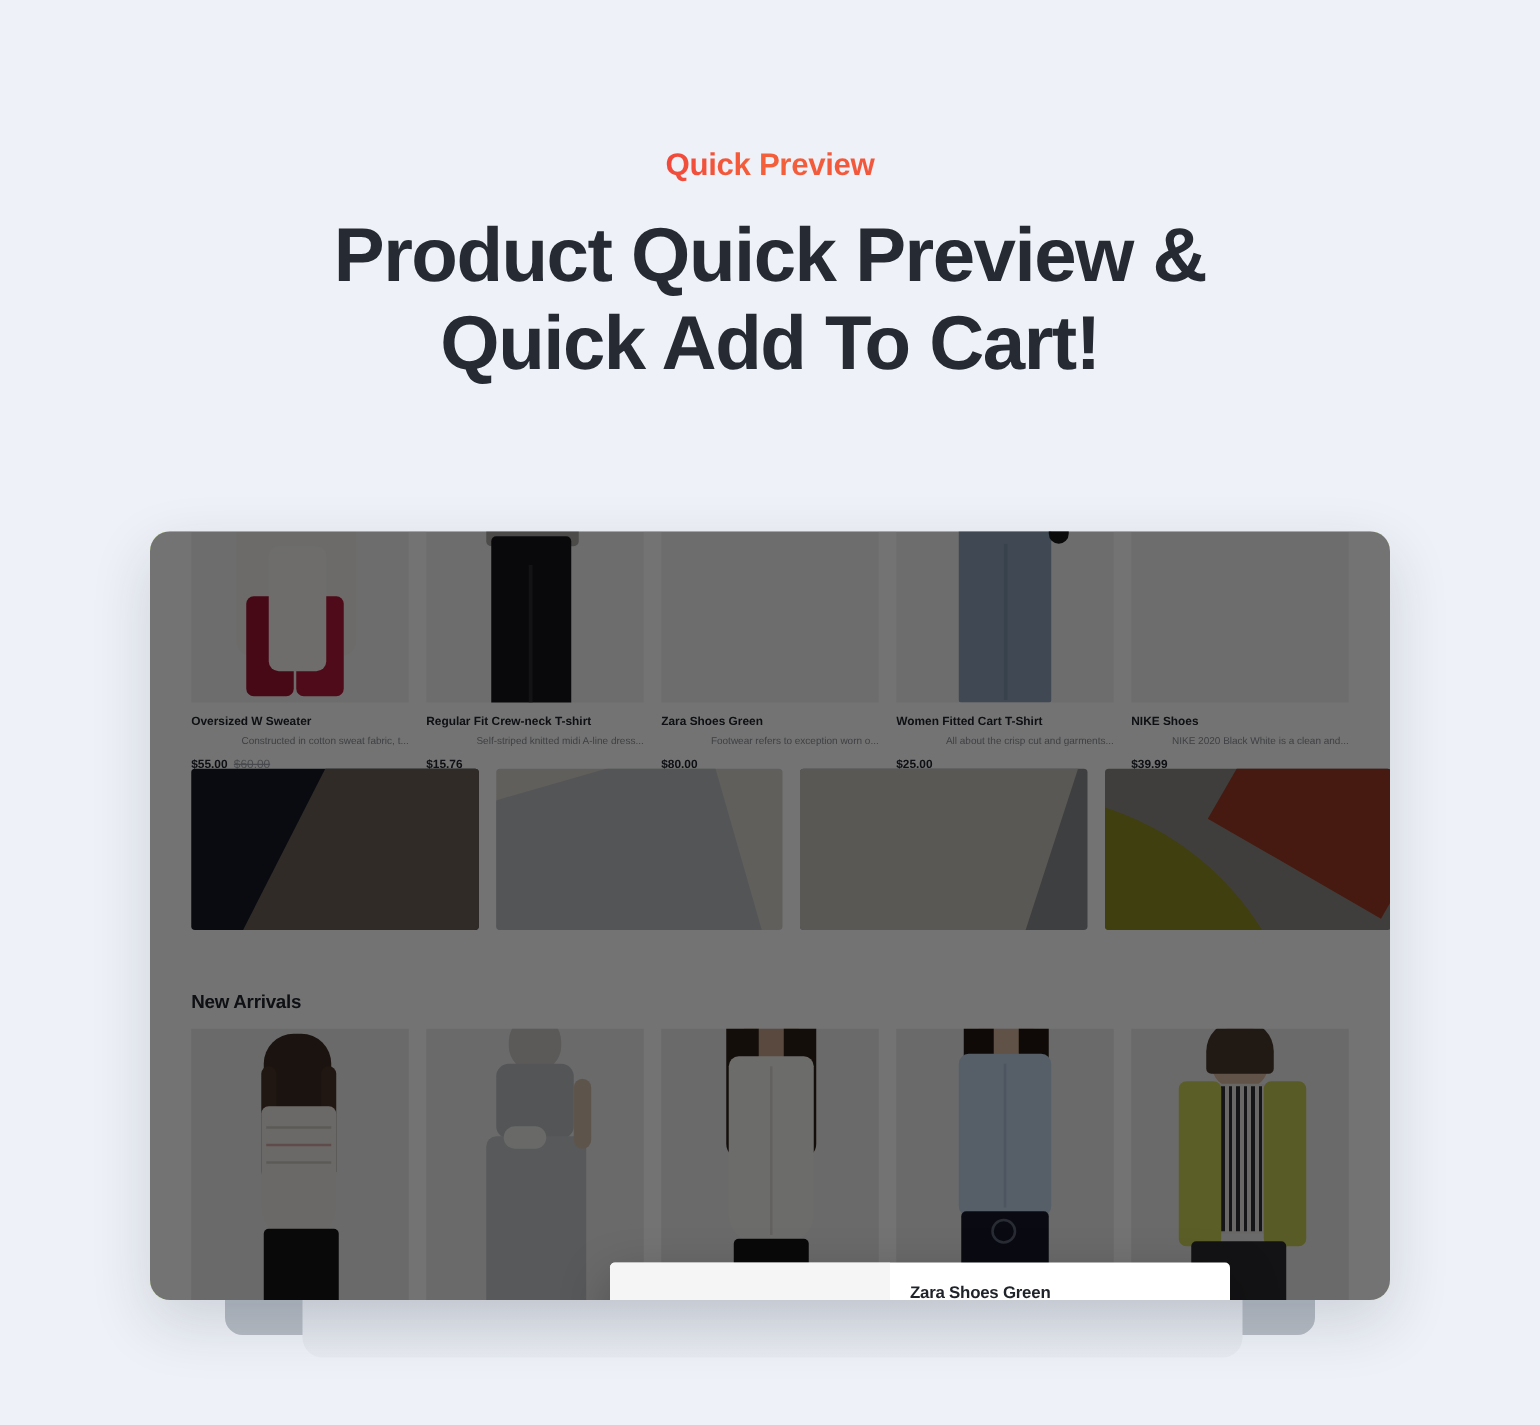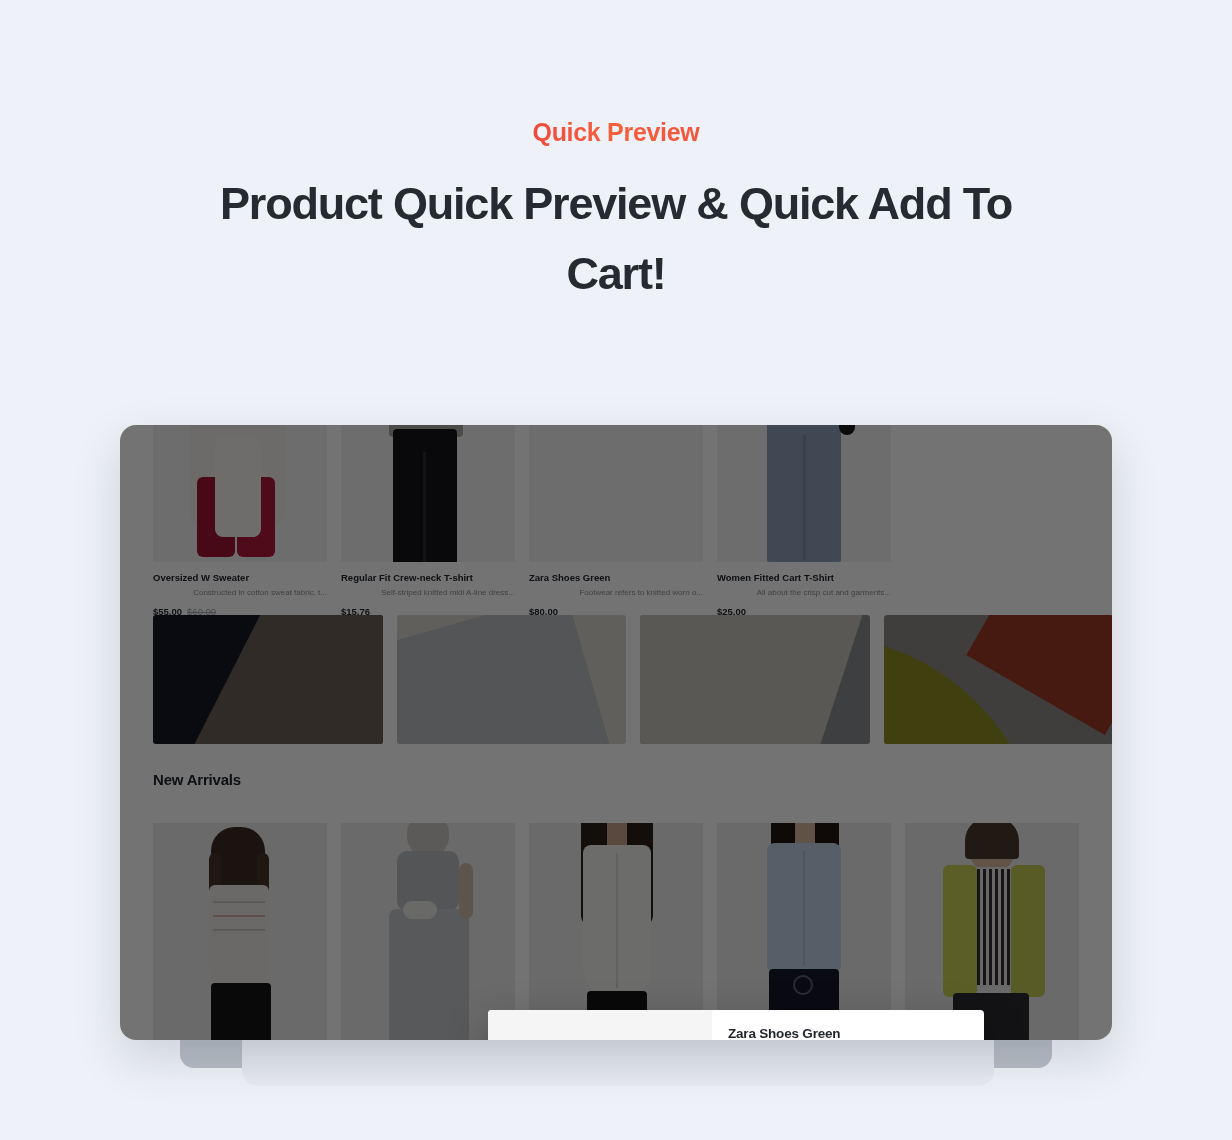--- a/index.html
+++ b/index.html
@@ -30,21 +30,21 @@
     font-weight: bold;
     letter-spacing: -0.3px;
     background: linear-gradient(95deg, #f0483c 0%, #f4603a 45%, #f2563c 100%);
     -webkit-background-clip: text;
     background-clip: text;
     color: transparent;
     display: inline-block;
   }
   .hero-title {
     margin-top: 22px;
-    font-size: 45px;
+    font-size: 61px;
     line-height: 70px;
     font-weight: bold;
     color: #262b33;
     letter-spacing: -1.2px;
     padding: 0 180px;
   }
 
   
   .stand-back {
     position: absolute;
@@ -177,21 +177,21 @@
   .bn4::after {
     content:""; position:absolute; right:-40px; top:-60px;
     width:160px; height:150px; background:#9c3a24;
     transform: rotate(30deg);
   }
 
   
   .section-title {
     position: absolute;
     left: 33px;
-    top: 346px;
+    top: 368px;
     font-size: 15px;
     font-weight: bold;
     color: #20242b;
     letter-spacing: -0.2px;
     text-align: right;
   }
   .row-arrivals {
     position: absolute;
     left: 33px;
     top: 398px;
@@ -305,21 +305,21 @@
               
               
               
               
               
               
             </div>
           </div>
           <div class="pinfo">
             <div class="pname">Zara Shoes Green</div>
-            <div class="pdesc">Footwear refers to knitted worn o...</div>
+            <div class="pdesc">Footwear refers to exception worn o...</div>
             <div class="pprice">
               <span>$80.00</span>
             </div>
           </div>
         </div>
 
         <div class="pcard">
           <div class="pthumb">
             <div class="fig">
 
@@ -330,20 +330,37 @@
           </div>
           <div class="pinfo">
             <div class="pname">Women Fitted Cart T-Shirt</div>
             <div class="pdesc">All about the crisp cut and garments...</div>
             <div class="pprice">
               <span>$25.00</span>
             </div>
           </div>
         </div>
 
+        <div class="pcard">
+          <div class="pthumb">
+            <div class="fig">
+              
+              
+              
+              
+            </div>
+          </div>
+          <div class="pinfo">
+            <div class="pname">NIKE Shoes</div>
+            <div class="pdesc">NIKE 2020 Black White is a clean and...</div>
+            <div class="pprice">
+              <span>$39.99</span>
+            </div>
+          </div>
+        </div>
 
       </div>
 
       <div class="row-banners">
         <div class="banner bn1"></div>
         <div class="banner bn2"></div>
         <div class="banner bn3"></div>
         <div class="banner bn4"></div>
       </div>
 

